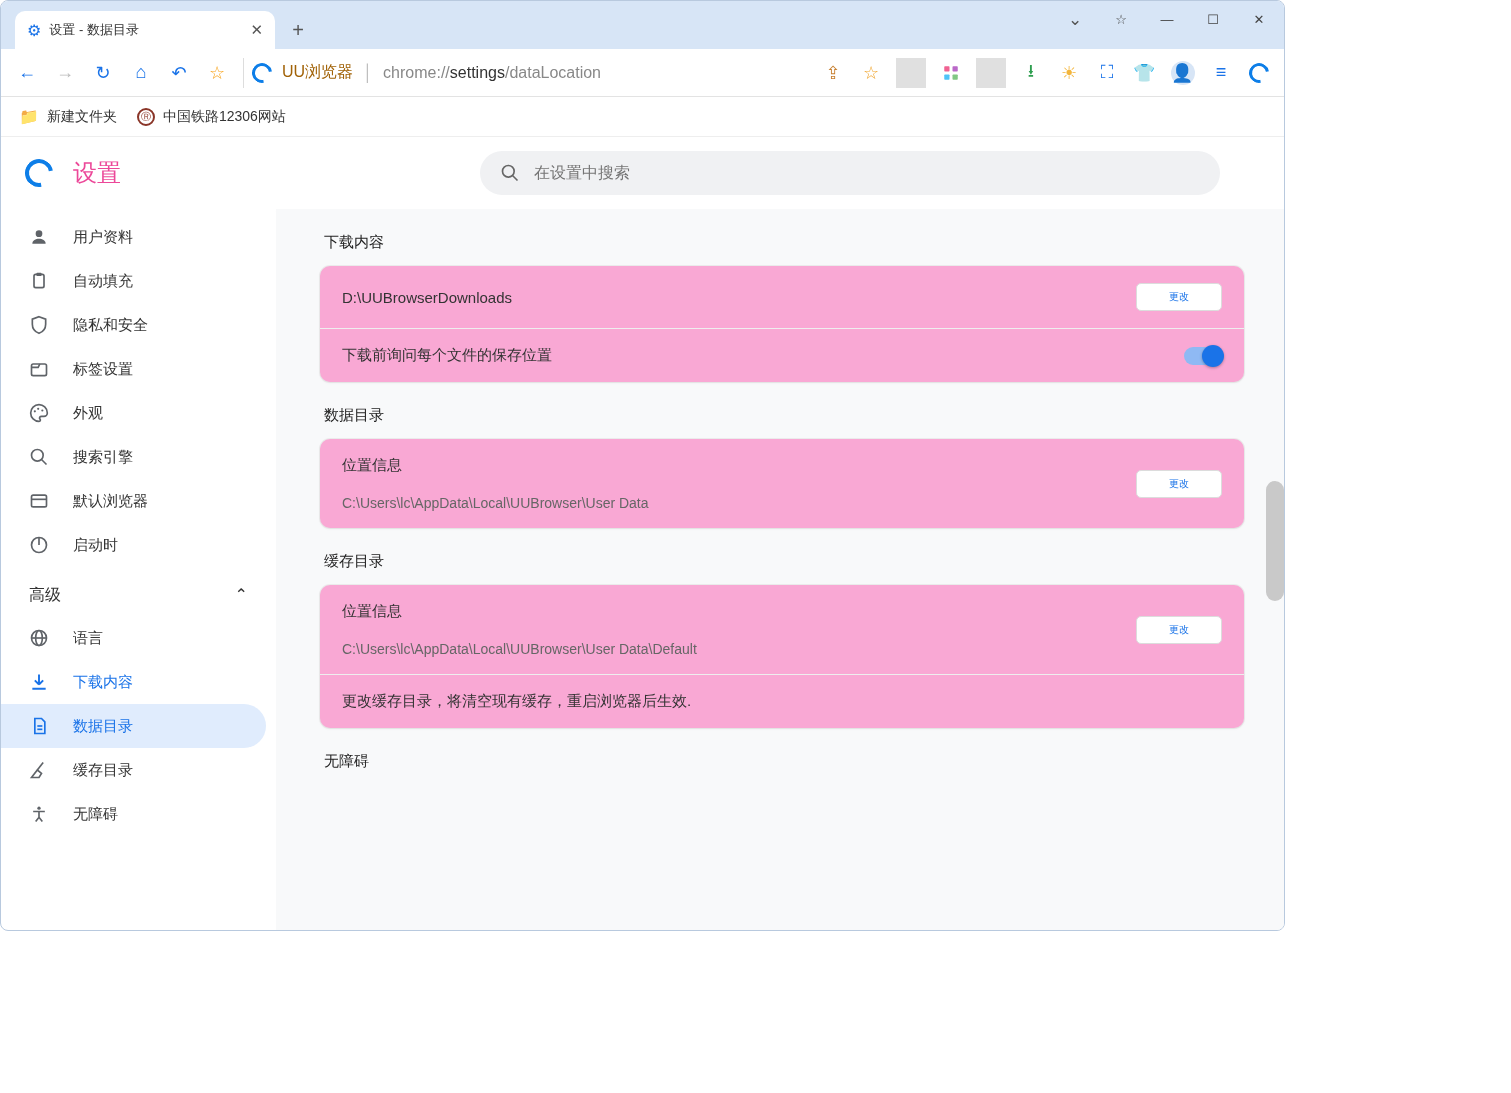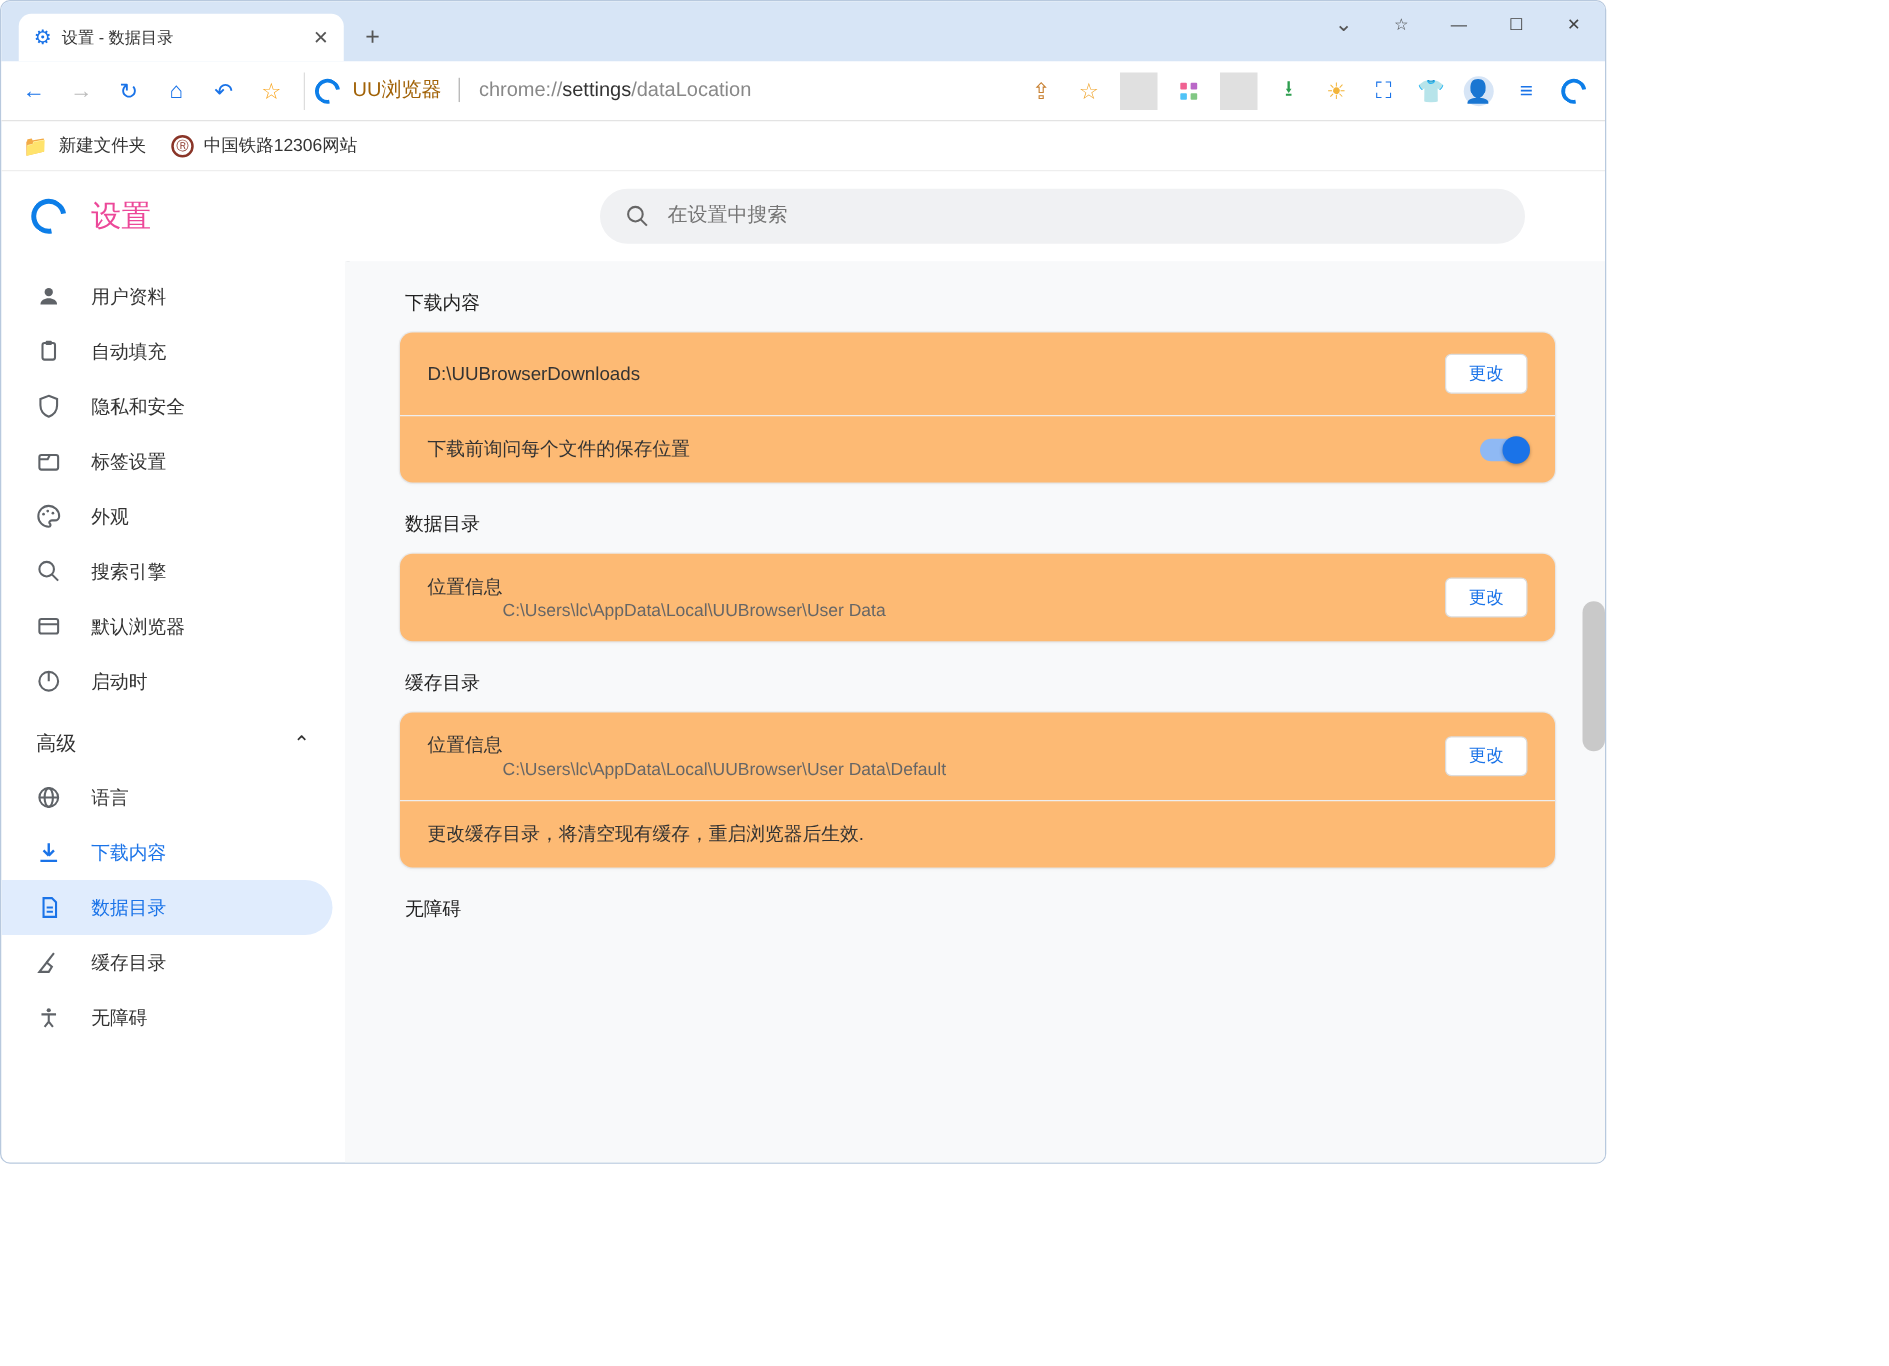--- a/index.html
+++ b/index.html
@@ -41,26 +41,26 @@
 .sitem svg{width:20px;height:20px;color:#5f6368;flex:0 0 20px}
 .sitem.active{color:#1a73e8;background:#e0ecfd}
 .sitem.active svg{color:#1a73e8}
 .sitem.accent{color:#1a73e8}
 .sitem.accent svg{color:#1a73e8}
 .advhead{padding:18px 28px 10px 28px;font-size:16px;color:#333;display:flex;justify-content:space-between;cursor:pointer}
 .content{flex:1;background:#f8f9fa;padding:0 40px 40px 40px;overflow-y:auto;position:relative;border-left:4px solid transparent}
 .content::-webkit-scrollbar{width:0}
 .scroll-hint{position:absolute;left:275px;top:0;width:5px;height:160px;background:#b9b9b9;border-radius:3px}
 .sect-title{font-size:15px;color:#222;margin:24px 0 14px 4px}
-.card{background:#fdba74;border-radius:10px;box-shadow:0 1px 3px rgba(0,0,0,0.05),0 0 0 1px #ececec}
+.card{background:#f9a8d4;border-radius:10px;box-shadow:0 1px 3px rgba(0,0,0,0.05),0 0 0 1px #ececec}
 .row{padding:17px 22px;display:flex;align-items:center;font-size:15px;color:#333;border-top:1px solid #eee}
 .row:first-child{border-top:none}
 .row .sub{font-size:14px;color:#666;margin-top:20px}
-.col{display:flex;flex-direction:row}
-.btn{margin-left:auto;padding:6px 18px;border:1px solid #dcdcdc;border-radius:5px;color:#1a73e8;font-size:14px;cursor:pointer;background:#fff}
+.col{display:flex;flex-direction:column}
+.btn{margin-left:auto;padding:6px 32px;border:1px solid #dcdcdc;border-radius:5px;color:#1a73e8;font-size:10px;cursor:pointer;background:#fff}
 .toggle{margin-left:auto;width:38px;height:18px;background:#8fb9f4;border-radius:20px;position:relative;cursor:pointer}
 .toggle::after{content:"";position:absolute;right:-2px;top:-2px;width:22px;height:22px;background:#1a73e8;border-radius:50%;box-shadow:0 1px 3px rgba(0,0,0,0.3)}
 .body-scroll{position:absolute;right:0px;top:480px;width:18px;height:120px;background:#c9c9c9;border-radius:10px}
 </style>
 </head>
 <body>
 
 <div class="titlebar">
   <div class="tab">
     <span class="gear">⚙</span>

